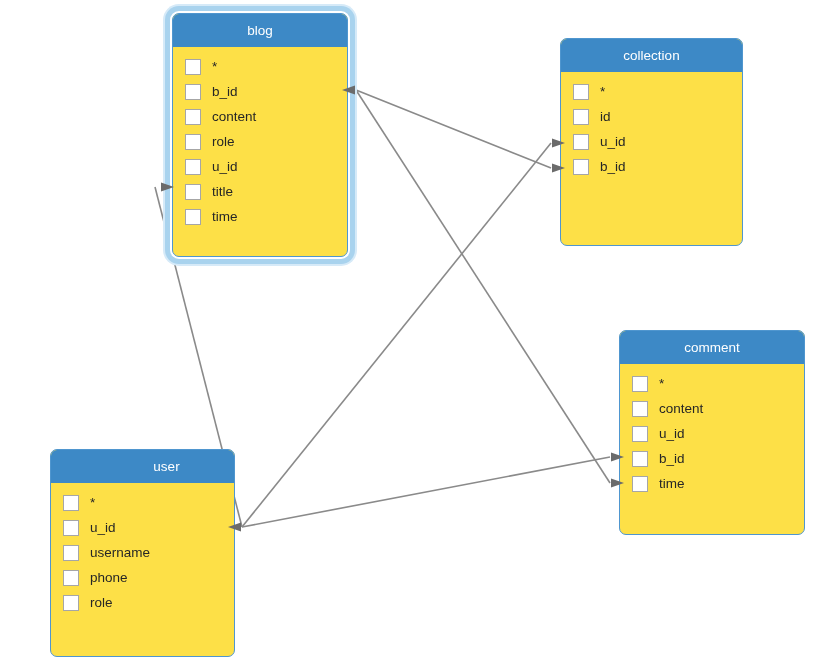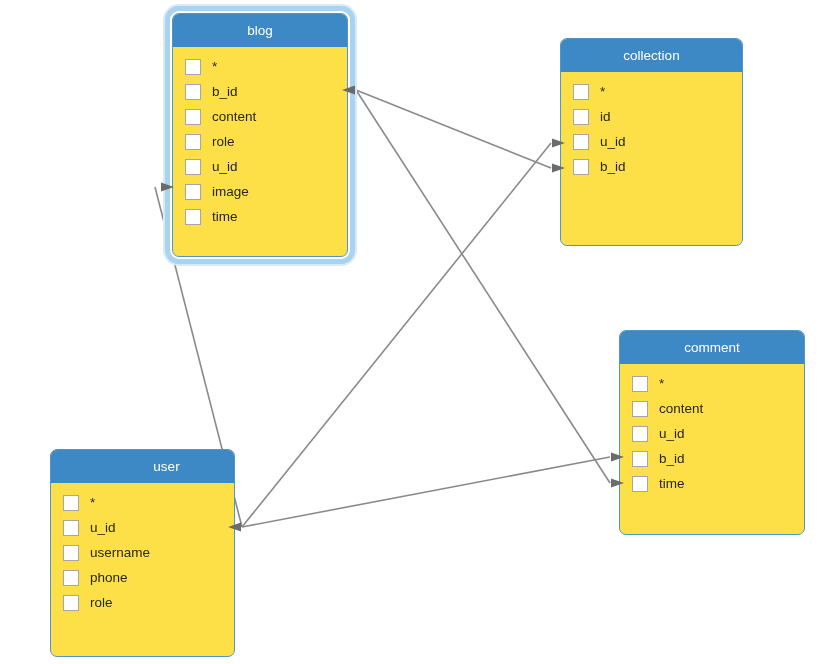--- a/index.html
+++ b/index.html
@@ -89,21 +89,21 @@
         <div class="field-row">
           <span class="checkbox"></span>
           <span class="field-label">role</span>
         </div>
         <div class="field-row">
           <span class="checkbox"></span>
           <span class="field-label">u_id</span>
         </div>
         <div class="field-row">
           <span class="checkbox"></span>
-          <span class="field-label">image</span>
+          <span class="field-label">title</span>
         </div>
         <div class="field-row">
           <span class="checkbox"></span>
           <span class="field-label">time</span>
         </div>
       </div>
     </div>
     <div class="db-table" style="left: 560px; top: 38px; width: 183px; height: 208px;">
       <div class="db-table-header" style="background: rgb(61, 137, 198);">
         <span>collection</span>

